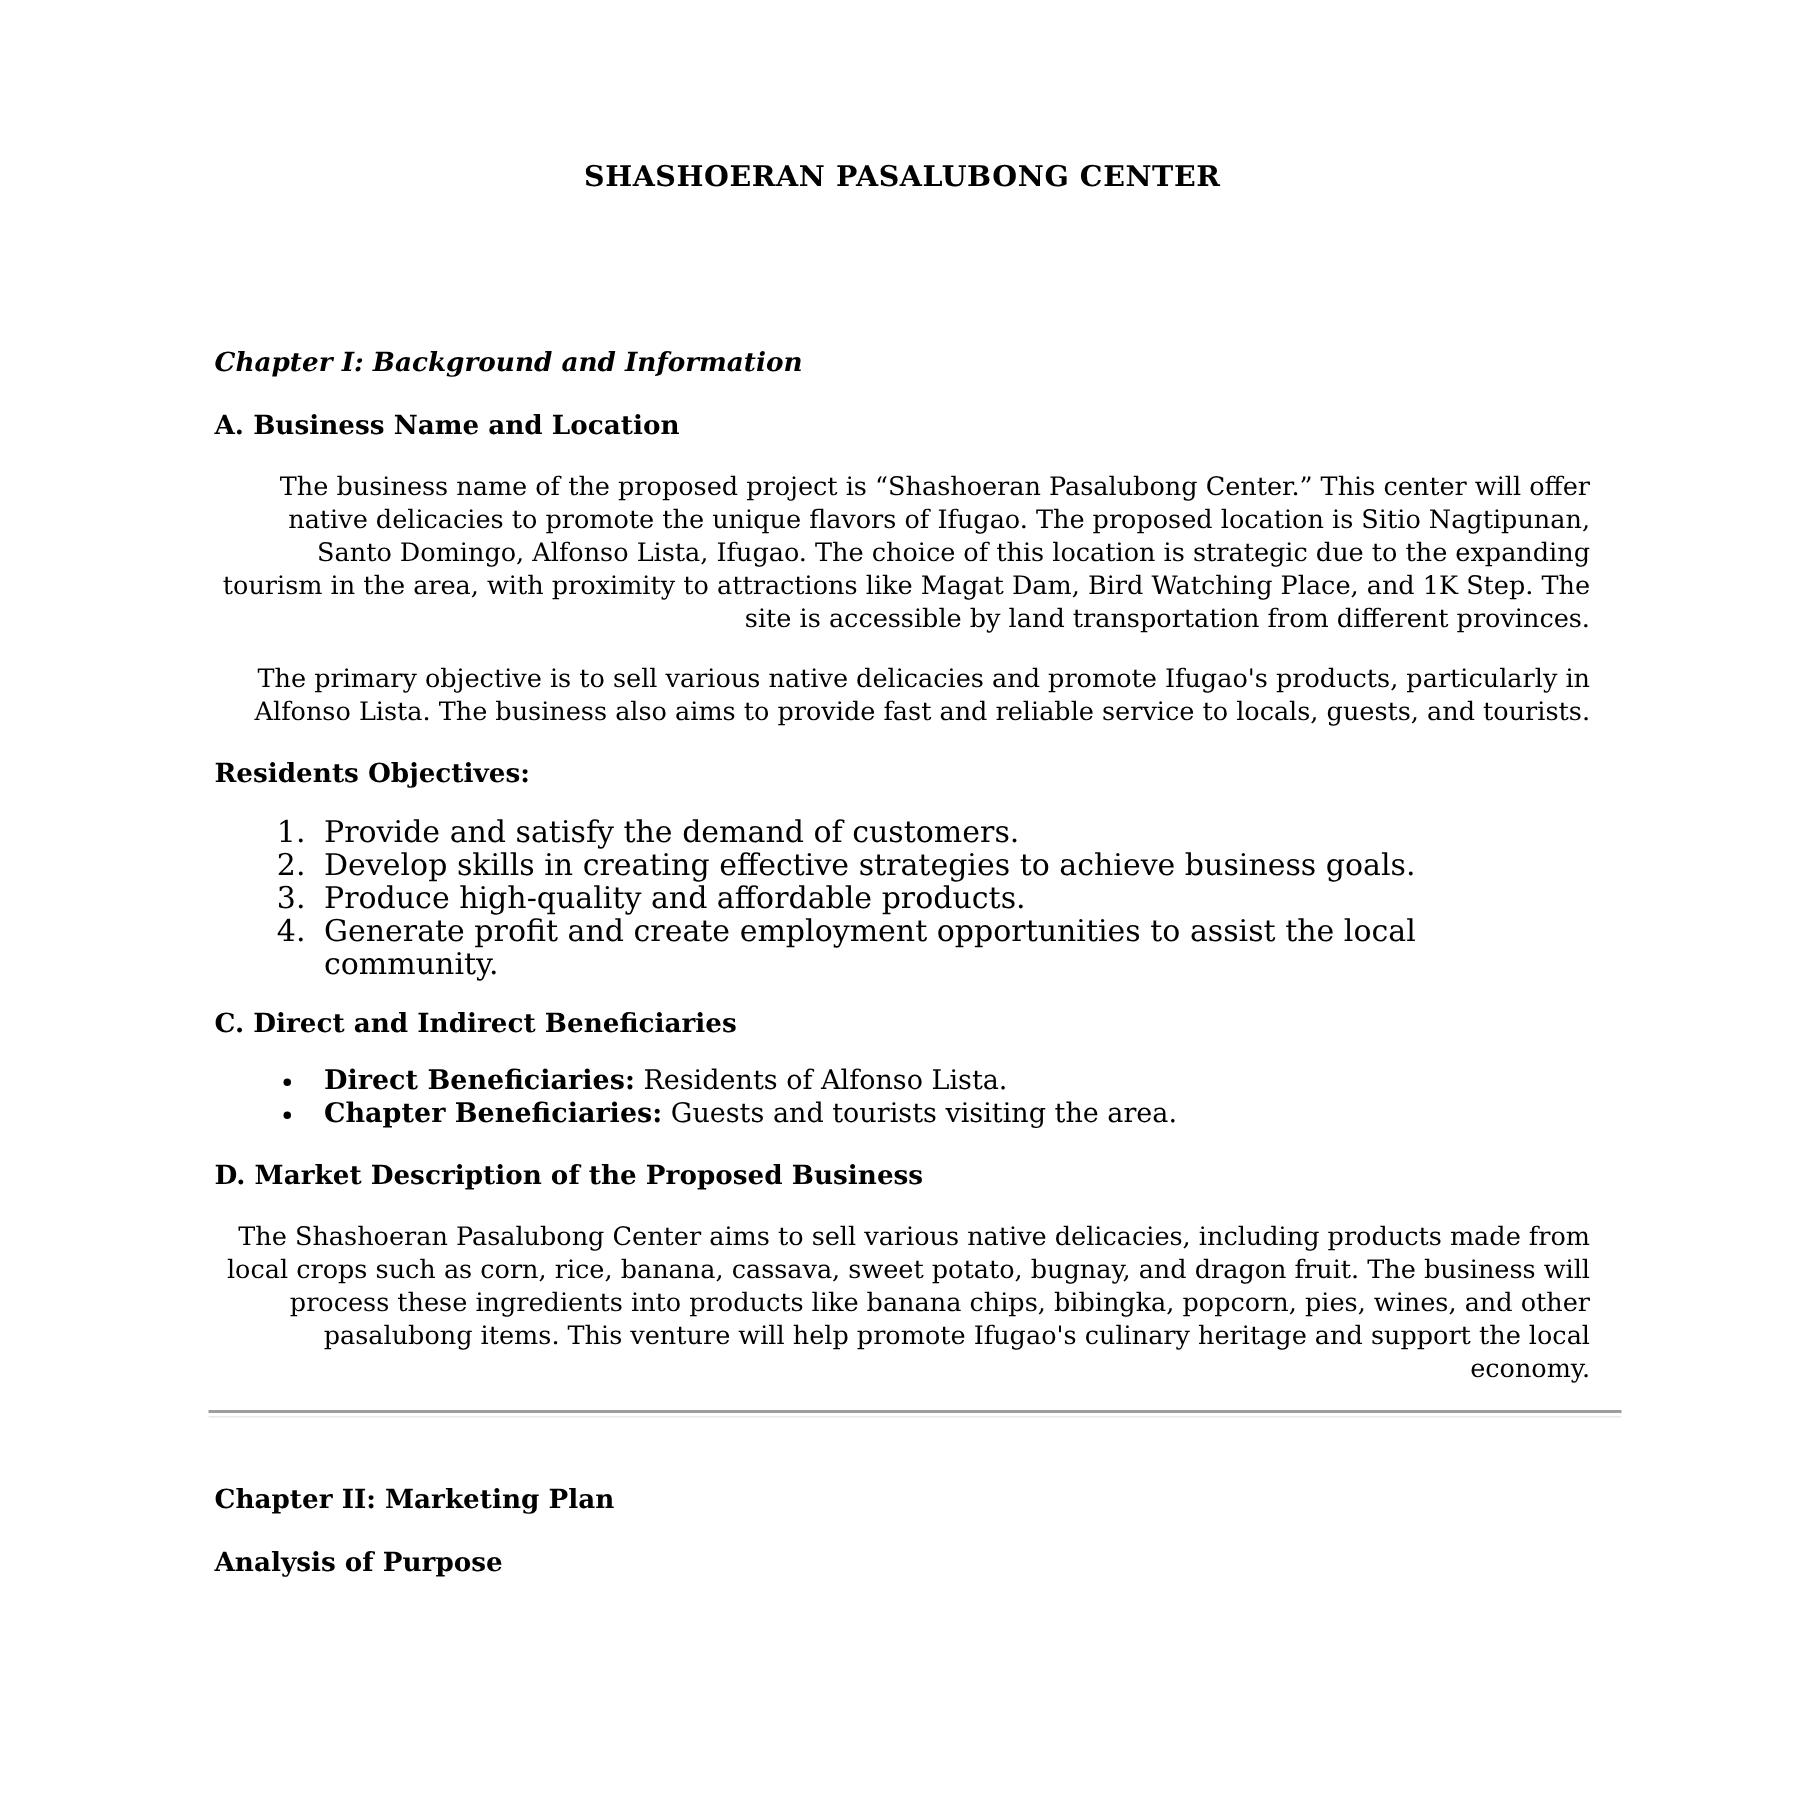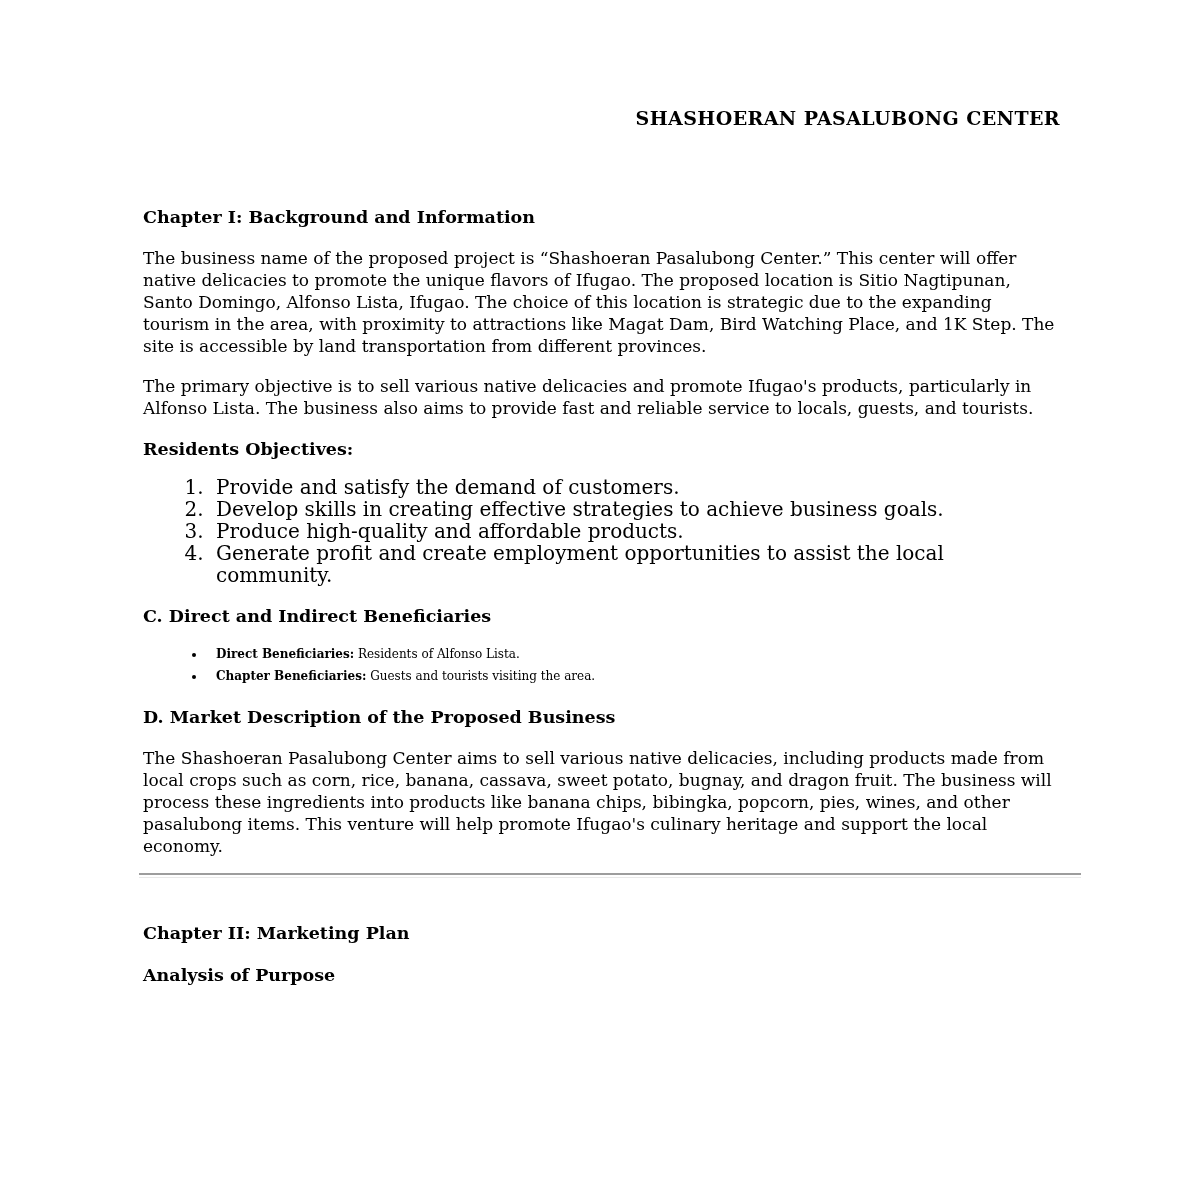--- a/index.html
+++ b/index.html
@@ -17,54 +17,55 @@
   }
   .doc {
     position: absolute;
     left: 143px;
     top: 0;
     width: 917px;
   }
   .doc-title {
     margin: 0;
     padding-top: 106px;
-    text-align: right;
+    text-align: center;
     font-size: 19px;
     font-weight: 700;
     letter-spacing: 0.4px;
     line-height: 24px;
   }
   .heading {
     margin: 19px 0 0 0;
     font-size: 17.5px;
     font-weight: 700;
     line-height: 23px;
   }
   .heading.first {
-    margin-top: 76px;
+    margin-top: 101px;
+    font-style: italic;
   }
   .para {
     margin: 18px 0 0 0;
     font-size: 17px;
     line-height: 22px;
-    text-align: left;
+    text-align: right;
   }
   ol.objectives {
     margin: 15px 0 0 0;
     padding-left: 67px;
     font-size: 20px;
     line-height: 22px;
   }
   ol.objectives li {
     padding-left: 6px;
   }
   ul.beneficiaries {
     margin: 15px 0 0 0;
     padding-left: 63px;
-    font-size: 12px;
+    font-size: 18px;
     line-height: 22px;
     list-style-type: disc;
   }
   ul.beneficiaries li {
     padding-left: 10px;
   }
   .bold {
     font-weight: 700;
   }
   .divider {
@@ -82,20 +83,21 @@
 </style>
 </head>
 <body>
 
 <div class="doc">
 
   <h1 class="doc-title">SHASHOERAN PASALUBONG CENTER</h1>
 
   <h2 class="heading first">Chapter I: Background and Information</h2>
 
+  <h3 class="heading">A. Business Name and Location</h3>
 
   <p class="para">The business name of the proposed project is “Shashoeran Pasalubong Center.” This center will offer native delicacies to promote the unique flavors of Ifugao. The proposed location is Sitio Nagtipunan, Santo Domingo, Alfonso Lista, Ifugao. The choice of this location is strategic due to the expanding tourism in the area, with proximity to attractions like Magat Dam, Bird Watching Place, and 1K Step. The site is accessible by land transportation from different provinces.</p>
 
 
   <p class="para">The primary objective is to sell various native delicacies and promote Ifugao's products, particularly in Alfonso Lista. The business also aims to provide fast and reliable service to locals, guests, and tourists.</p>
 
   <h3 class="heading">Residents Objectives:</h3>
 
   <ol class="objectives">
     <li>Provide and satisfy the demand of customers.</li>

